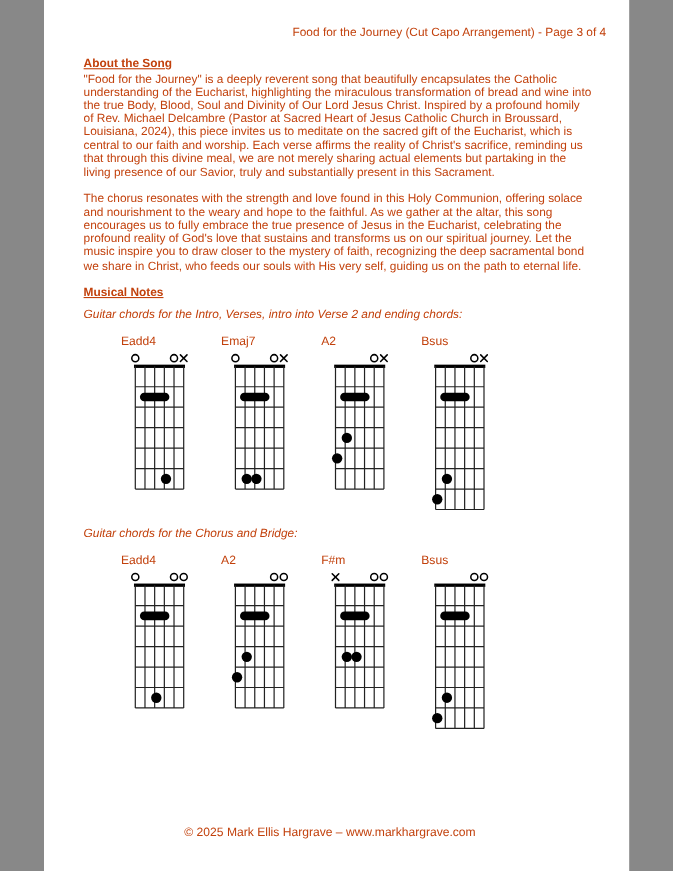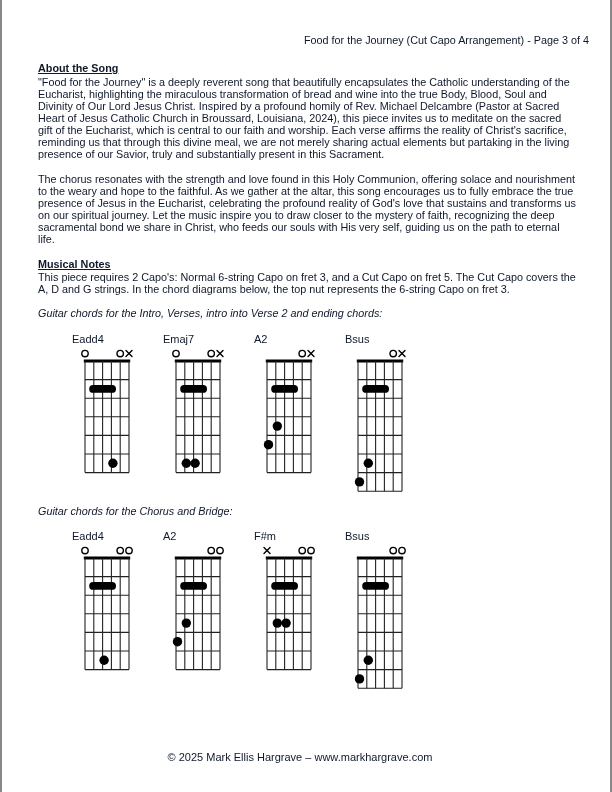--- a/index.html
+++ b/index.html
@@ -1,19 +1,19 @@
 <!DOCTYPE html>
 <html><head>
 <meta charset="utf-8">
 <style>
   html,body { margin:0; padding:0; background:#888; }
   .page {
-    width:608px; height:792px; background:#ffffff; position:relative;
-    margin:0 auto; box-sizing:border-box; padding:30px 33px 0 36px;
-    font-family:"Liberation Sans", sans-serif; color:#0f172a;
+    width:532px; height:792px; background:#ffffff; position:relative;
+    margin:0 auto; box-sizing:border-box; padding:20px 33px 0 36px;
+    font-family:"Liberation Sans", sans-serif; color:#c2410c;
     overflow:hidden;
   }
   .header {
     text-align:right; font-size:10.8px; line-height:12px;
     margin:4px -12px 16px 0;
   }
   h2.sec {
     font-size:10.8px; font-weight:bold; text-decoration:underline;
     margin:0 0 1px 0; line-height:12.5px;
   }
@@ -35,21 +35,20 @@
 
 <div class="page">
 
   <div class="header">Food for the Journey (Cut Capo Arrangement) - Page 3 of 4</div>
 
   <h2 class="sec">About the Song</h2>
   <p class="body">"Food for the Journey" is a deeply reverent song that beautifully encapsulates the Catholic understanding of the Eucharist, highlighting the miraculous transformation of bread and wine into the true Body, Blood, Soul and Divinity of Our Lord Jesus Christ. Inspired by a profound homily of Rev. Michael Delcambre (Pastor at Sacred Heart of Jesus Catholic Church in Broussard, Louisiana, 2024), this piece invites us to meditate on the sacred gift of the Eucharist, which is central to our faith and worship. Each verse affirms the reality of Christ's sacrifice, reminding us that through this divine meal, we are not merely sharing actual elements but partaking in the living presence of our Savior, truly and substantially present in this Sacrament.</p>
   <p class="body">The chorus resonates with the strength and love found in this Holy Communion, offering solace and nourishment to the weary and hope to the faithful. As we gather at the altar, this song encourages us to fully embrace the true presence of Jesus in the Eucharist, celebrating the profound reality of God's love that sustains and transforms us on our spiritual journey. Let the music inspire you to draw closer to the mystery of faith, recognizing the deep sacramental bond we share in Christ, who feeds our souls with His very self, guiding us on the path to eternal life.</p>
 
   <h2 class="sec">Musical Notes</h2>
-  <p class="body">This piece requires 2 Capo's: Normal 6-string Capo on fret 3, and a Cut Capo on fret 5.  The Cut Capo covers the A, D and G strings.  In the chord diagrams below, the top nut represents the 6-string Capo on fret 3.</p>
 
   <div>
     <p class="chord-label">Guitar chords for the Intro, Verses, intro into Verse 2 and ending chords:</p>
     <div class="chord-row" id="chord-row-0">
         <div class="chord-cell"><div class="chord-name">Eadd4</div><svg width="70" height="127.6" viewBox="0 0 70 127.6">
             <circle cx="13" cy="6.6" r="3.2" fill="none" stroke="#000000" stroke-width="1.4"></circle>
             <circle cx="48.2" cy="6.6" r="3.2" fill="none" stroke="#000000" stroke-width="1.4"></circle>
             <g stroke="#000000" stroke-width="1.4" stroke-linecap="round">
               <line x1="54" y1="3.6" x2="60" y2="9.6"></line>
               <line x1="54" y1="9.6" x2="60" y2="3.6"></line>

